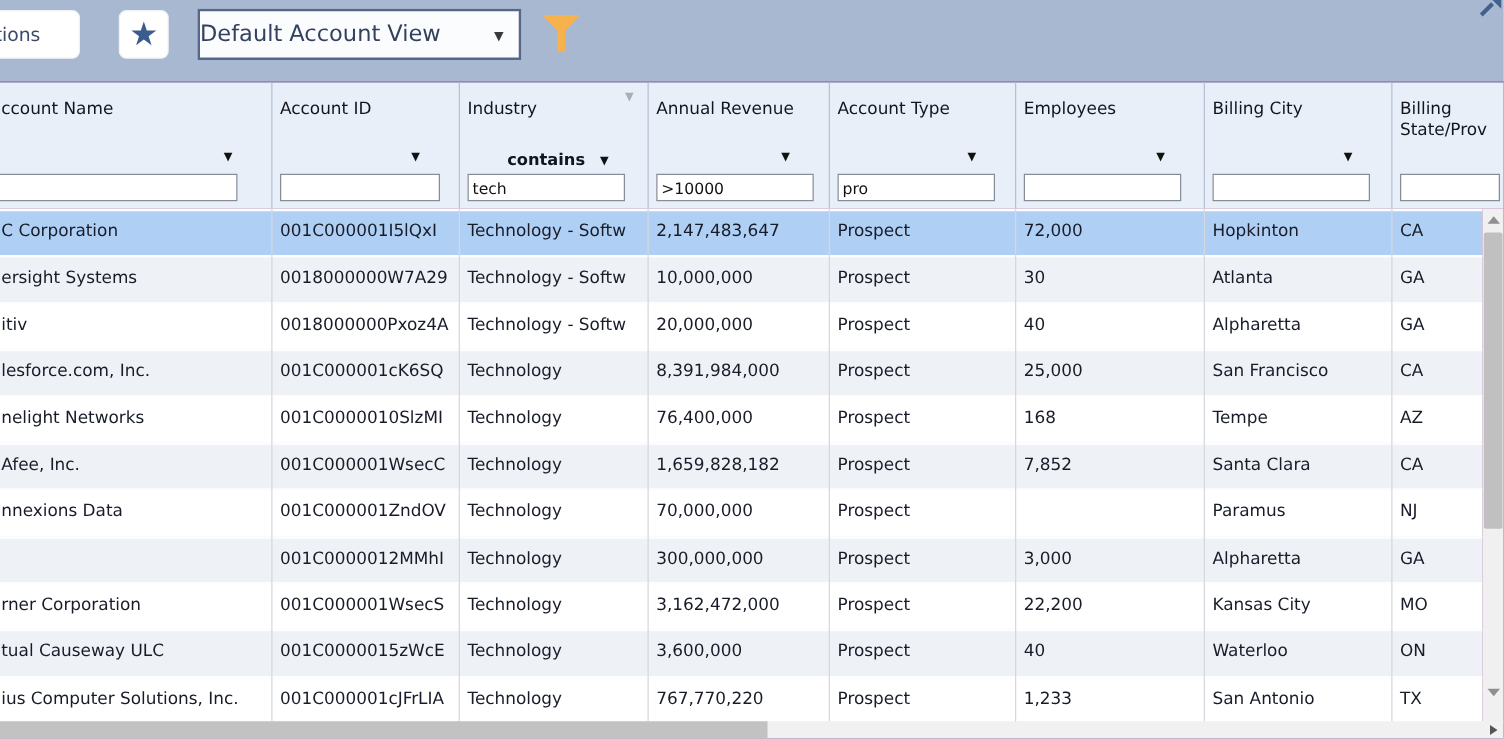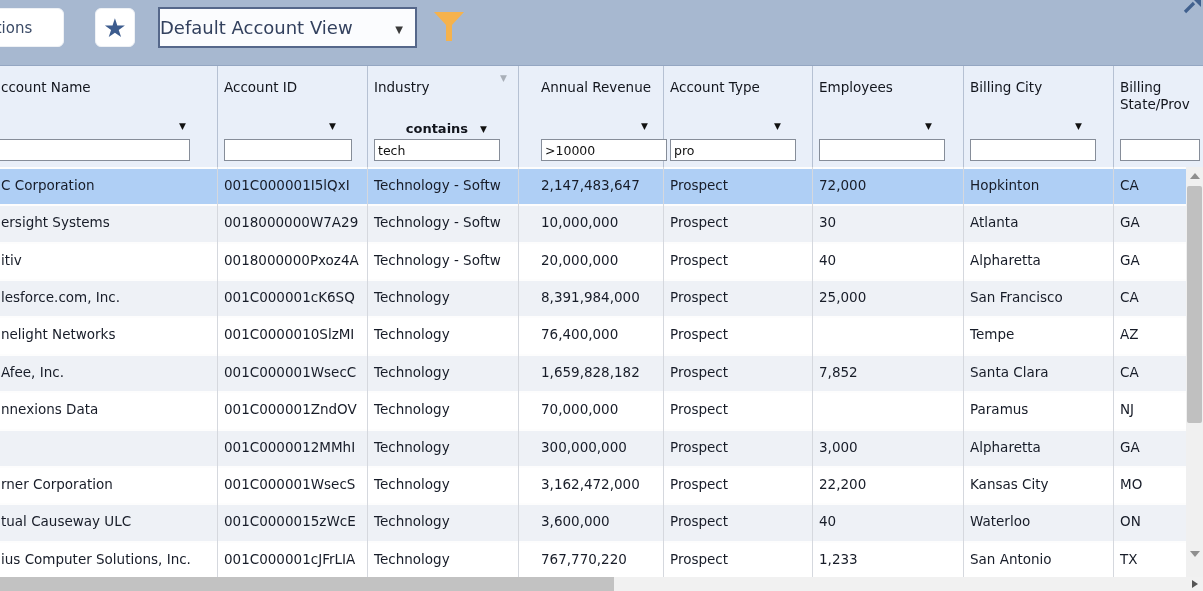--- a/index.html
+++ b/index.html
@@ -32,21 +32,21 @@
   .oparrow{font-size:9px;color:#111;cursor:pointer;}
   .finput{position:absolute;top:73px;left:6px;width:128px;height:22px;box-sizing:border-box;
           border:1px solid #868D99;background:#fff;font-family:inherit;font-size:12.5px;padding:0 3px;color:#111;}
   .c0 .finput{left:-2px;width:192px;}
   .c2 .finput,.c3 .finput,.c4 .finput,.c5 .finput,.c6 .finput{width:126px;}
   .c7 .finput{width:80px;}
   .hsep{position:absolute;top:0;width:1px;height:101px;background:#B6C1D3;}
 
   
   .c0{left:0;width:216px;}   .c1{left:218px;width:148px;}
-  .c2{left:368px;width:149px;} .c3{left:519px;width:143px;margin-left:16px;}
+  .c2{left:368px;width:149px;} .c3{left:519px;width:143px;}
   .c4{left:664px;width:147px;} .c5{left:813px;width:149px;}
   .c6{left:964px;width:148px;} .c7{left:1114px;width:72px;}
 
   
   .rows{position:absolute;top:101px;left:0;width:1186px;height:411px;overflow:hidden;background:#fff;}
   .row{position:relative;height:37.36px;box-sizing:border-box;border-top:2px solid #FDFDFD;background:#fff;cursor:pointer;}
   .row.alt{background:#EEF1F6;}
   .row.sel{background:#AFCFF5;}
   .cell{position:absolute;top:0;height:100%;padding:8px 2px 0 6px;box-sizing:border-box;
         font-size:13.5px;color:#171C28;white-space:nowrap;overflow:hidden;}
@@ -200,20 +200,21 @@
           <div class="cell c5">25,000</div>
           <div class="cell c6">San Francisco</div>
           <div class="cell c7">CA</div>
         </div>
         <div class="row">
           <div class="cell c0">nelight Networks</div>
           <div class="cell c1">001C0000010SlzMI</div>
           <div class="cell c2">Technology</div>
           <div class="cell c3">76,400,000</div>
           <div class="cell c4">Prospect</div>
+          <div class="cell c5">168</div>
           <div class="cell c6">Tempe</div>
           <div class="cell c7">AZ</div>
         </div>
         <div class="row alt">
           <div class="cell c0">Afee, Inc.</div>
           <div class="cell c1">001C000001WsecC</div>
           <div class="cell c2">Technology</div>
           <div class="cell c3">1,659,828,182</div>
           <div class="cell c4">Prospect</div>
           <div class="cell c5">7,852</div>

